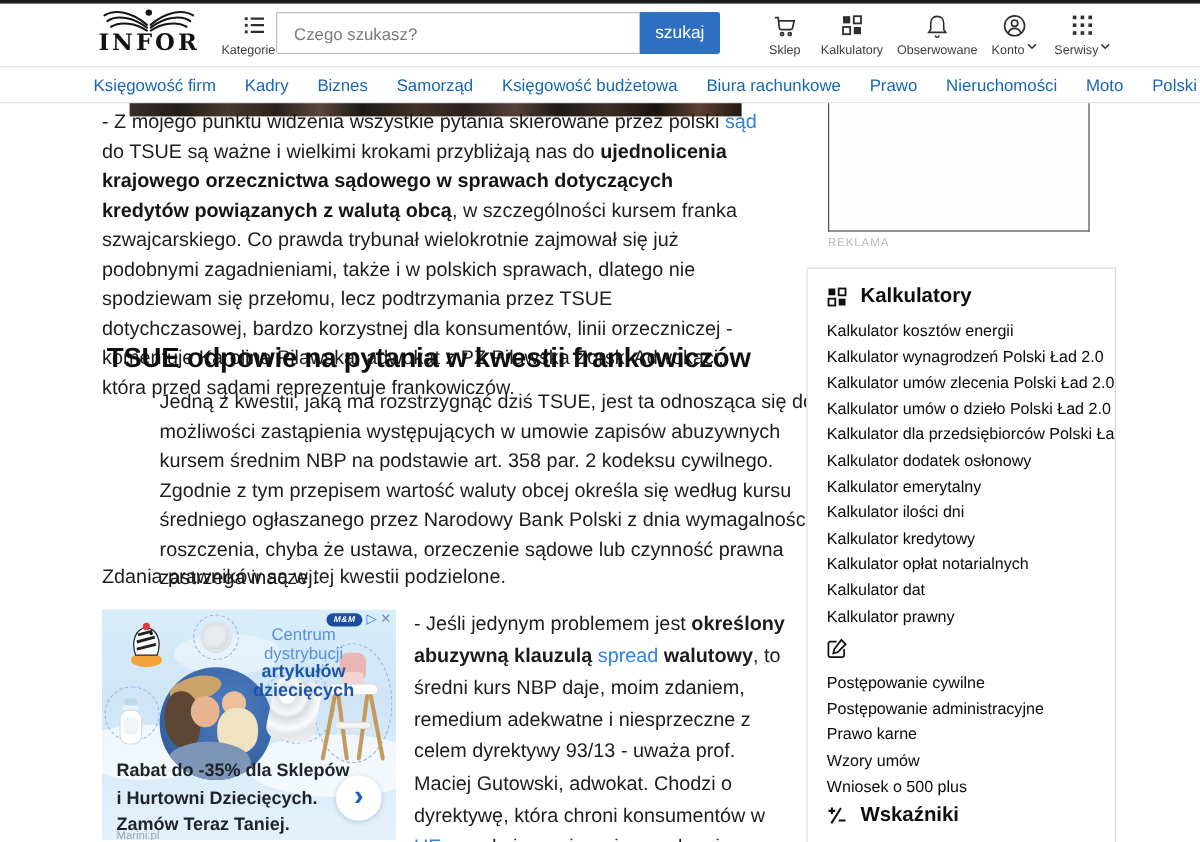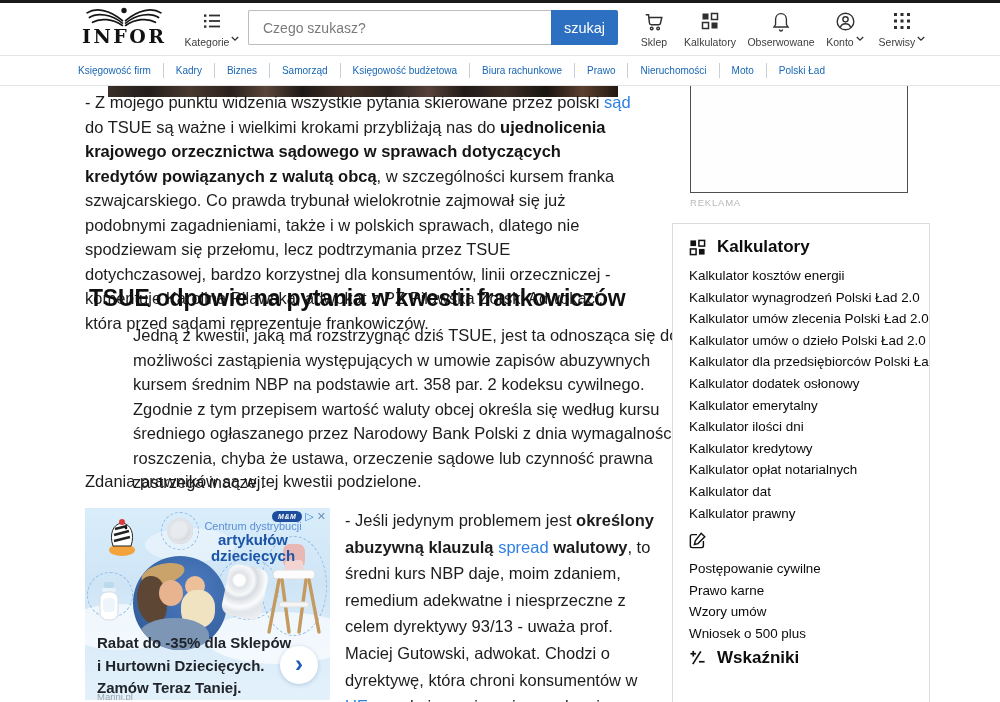--- a/index.html
+++ b/index.html
@@ -13,28 +13,28 @@
   
   .logo { position:absolute; left:82px; top:5px; width:84px; text-align:right; cursor:pointer; }
   .logo-swoosh { display:block; margin:0 auto; }
   .logo-text { font-family:"DejaVu Serif","Liberation Serif",serif; font-weight:700; font-size:19px; letter-spacing:2.5px; color:#111; line-height:1; }
 
   .hdr-item { position:absolute; top:11px; text-align:center; color:#3d3d3d; font-size:10.5px; cursor:pointer; }
   .hdr-item .ic { display:block; height:22px; margin-bottom:3px; }
   .hdr-item svg { display:inline-block; vertical-align:top; }
   .chev { display:inline-block; margin-left:2px; }
 
-  .search-wrap { position:absolute; left:248px; top:10px; display:flex; }
+  .search-wrap { position:absolute; left:230px; top:10px; display:flex; }
   .search-input { width:303px; height:35px; border:1px solid #bdbdbd; border-right:none; border-radius:2px 0 0 2px; padding:0 14px; font-size:14px; font-family:"Liberation Sans",sans-serif; color:#333; outline:none; }
   .search-input::placeholder { color:#7a7a7a; }
   .search-btn { width:67px; height:35px; border:none; background:#2d6fc1; color:#fff; font-size:14.5px; font-family:"Liberation Sans",sans-serif; border-radius:0 2px 2px 0; cursor:pointer; }
 
   
   .nav { position:absolute; left:0; top:55px; width:1000px; height:31px; border-top:1px solid #e4e4e4; border-bottom:1px solid #e4e4e4; background:#fff; display:flex; align-items:center; padding-left:66px; }
-  .nav a { color:#1766b5; font-size:10px; text-decoration:none; padding:0 12px; white-space:nowrap; }
+  .nav a { color:#1766b5; font-size:14px; text-decoration:none; padding:0 12px; white-space:nowrap; }
   .nav .sep { width:1px; height:15px; background:#c9ced4; }
 
   
   .photo-strip { position:absolute; left:108px; top:86px; width:510px; height:11px;
     background:linear-gradient(90deg,#3a2f28 0%,#241d19 8%,#4a3a30 16%,#2b211c 24%,#5a463a 31%,#1f1916 38%,#433228 47%,#2a211d 55%,#56423a 63%,#211a17 70%,#3d2f27 78%,#19140f 86%,#5c4030 93%,#23180f 100%); }
 
   
   .para { position:absolute; left:85px; width:546px; font-size:16.5px; line-height:24.5px; color:#1c1c1c; }
   .para b { font-weight:700; color:#151515; }
   .inline-link { color:#2f80e0; text-decoration:none; cursor:pointer; }
@@ -47,21 +47,21 @@
 
   
   .ad { position:absolute; left:85px; top:508px; width:245px; height:192px; overflow:hidden;
     background:linear-gradient(180deg,#d9edfa 0%,#cfe5f6 40%,#dcedf9 75%,#e3f1fb 100%); }
   .cloud { position:absolute; background:#fff; opacity:.65; border-radius:50%; }
   .ad-ctl { position:absolute; top:3px; right:4px; display:flex; align-items:center; gap:3px; z-index:6; }
   .ad-brand { background:#1d4e9e; color:#fff; font-size:7px; font-weight:700; font-style:italic; padding:2px 6px; border-radius:8px; letter-spacing:.5px; }
   .ad-adchoices { color:#2f80e0; font-size:11px; line-height:1; cursor:pointer; }
   .ad-close { color:#6e8fbd; font-size:11px; line-height:1; cursor:pointer; }
   .ad-tagline { position:absolute; left:113px; top:12px; width:110px; text-align:center; z-index:5; }
-  .ad-tagline .small { font-size:11px; color:#5b8fd6; }
+  .ad-tagline .small { font-size:14px; color:#5b8fd6; }
   .ad-tagline .big { font-size:15px; font-weight:700; color:#1b55a8; line-height:1.05; }
   .dashed { border:1.5px dashed #93bce6; border-radius:50%; position:absolute; }
   .ad-zebra { position:absolute; left:18px; top:8px; z-index:4; }
   .ad-paci { position:absolute; left:82px; top:10px; width:26px; height:26px; border-radius:50%; background:radial-gradient(circle at 40% 40%, #e8ebee 40%, #c9ced6 70%); box-shadow:inset 0 0 0 3px #dfe3e8; z-index:4; }
   .ad-bottle { position:absolute; left:10px; top:72px; z-index:4; }
   .ad-photo { position:absolute; left:48px; top:48px; width:94px; height:94px; border-radius:50%; overflow:hidden; background:radial-gradient(circle at 60% 35%, #4d7cc2 0%, #35619f 70%, #2b528a 100%); z-index:3; }
   .ad-photo .hat { position:absolute; left:8px; top:8px; width:44px; height:20px; background:#c9a369; border-radius:50%; transform:rotate(-14deg); }
   .ad-photo .hair { position:absolute; left:4px; top:20px; width:30px; height:48px; background:#5d4634; border-radius:46% 54% 40% 60%; }
   .ad-photo .face { position:absolute; left:26px; top:24px; width:24px; height:26px; background:#e8b48f; border-radius:50%; }
   .ad-photo .baby-body { position:absolute; left:48px; top:34px; width:34px; height:38px; background:#efe3c2; border-radius:45%; }
@@ -328,20 +328,21 @@
     </div>
 
     <div class="side-h side-sec2">
       <svg width="18" height="18" viewBox="0 0 20 20" fill="none" stroke="#111" stroke-width="1.6">
           <path d="M16 11 L16 16.5 C16 17.6 15.1 18.5 14 18.5 L3.5 18.5 C2.4 18.5 1.5 17.6 1.5 16.5 L1.5 6 C1.5 4.9 2.4 4 3.5 4 L9 4"></path>
           <path d="M13.5 2.5 L17.5 6.5 L10 14 L6 15 L7 11 Z"></path>
         </svg>
     </div>
     <div class="side-list">
       <a href="#">Postępowanie cywilne</a>
+      <a href="#">Postępowanie administracyjne</a>
       <a href="#">Prawo karne</a>
       <a href="#">Wzory umów</a>
       <a href="#">Wniosek o 500 plus</a>
     </div>
 
     <div class="side-h side-sec3">
       <svg width="17" height="17" viewBox="0 0 18 18" stroke="#111" stroke-width="1.8" fill="none">
           <line x1="4.5" y1="2" x2="4.5" y2="8"></line>
           <line x1="1.5" y1="5" x2="7.5" y2="5"></line>
           <line x1="12.5" y1="2.5" x2="4" y2="16"></line>

